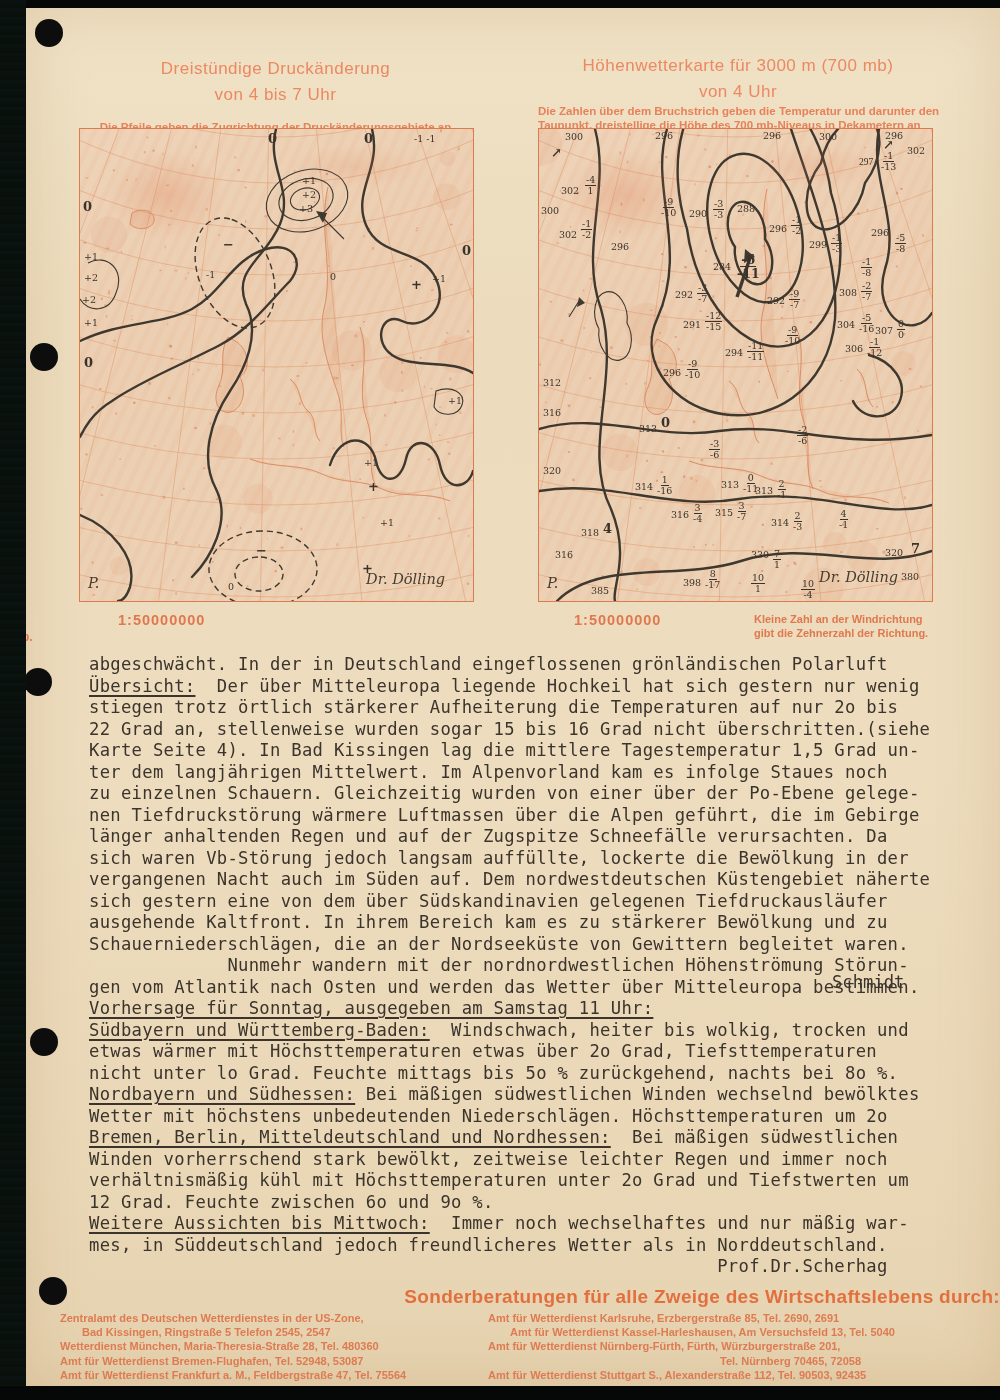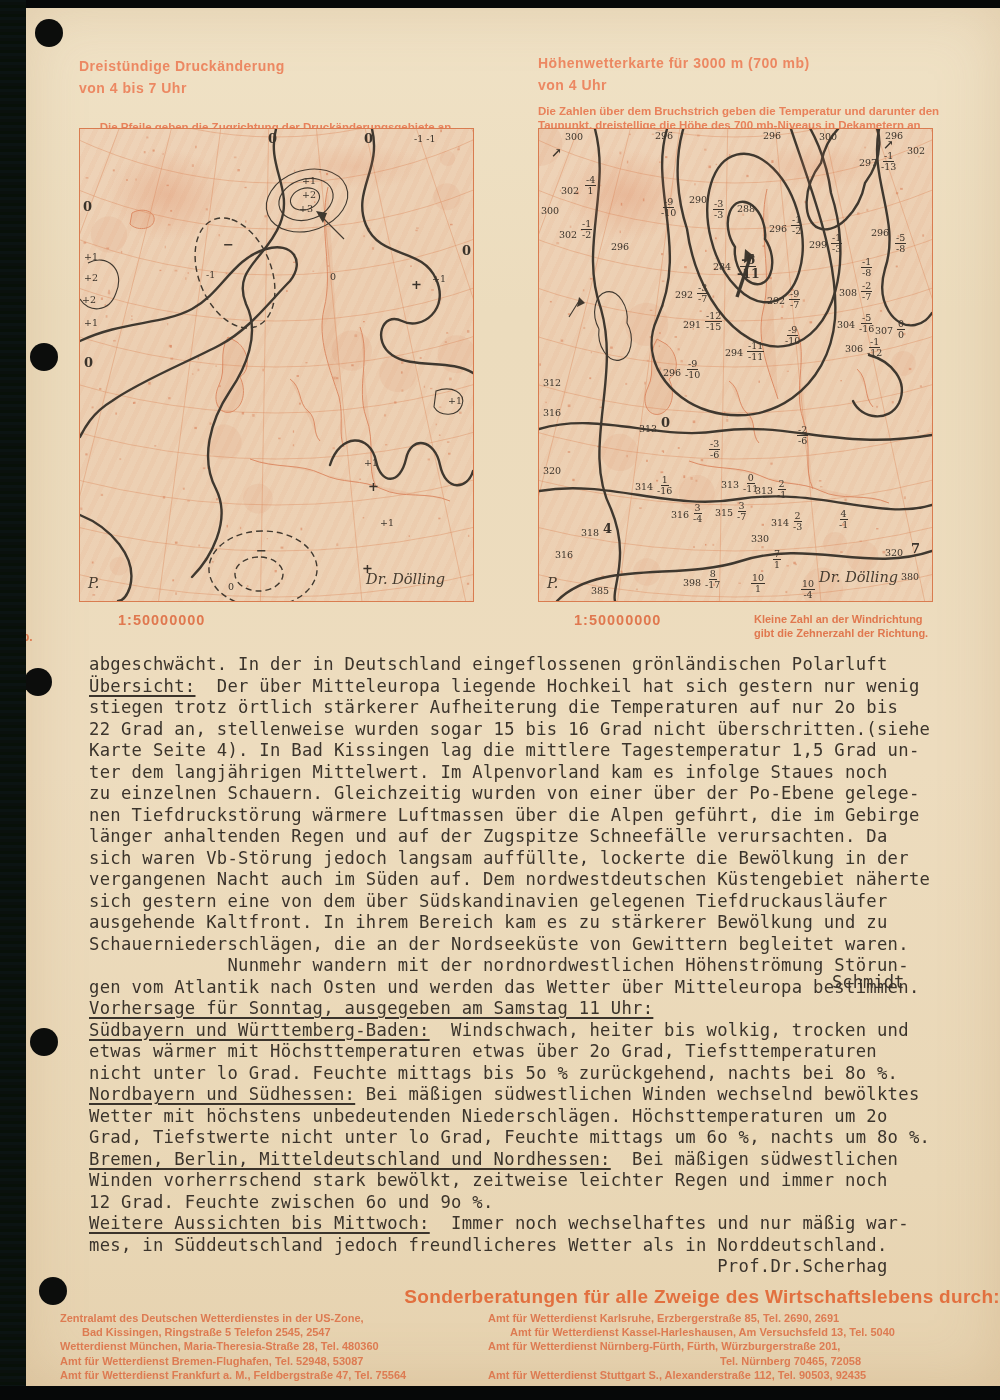--- a/index.html
+++ b/index.html
@@ -7,21 +7,21 @@
        font-family:"Liberation Sans", sans-serif;}
   .spine{position:absolute;left:0;top:0;width:26px;height:1400px;
        background:repeating-linear-gradient(0deg,#0a100d 0 3px,#0b1312 3px 6px,#081009 6px 9px);}
   .page{position:absolute;left:26px;top:8px;width:974px;height:1378px;overflow:hidden;
        background:linear-gradient(180deg,#f0e2c6 0%,#ecdcbd 22%,#eddcbe 55%,#e9d7b6 85%,#e6d2af 100%);
        box-shadow:inset 0 0 60px rgba(180,140,90,.25);}
   .hole{position:absolute;width:28px;height:28px;border-radius:50%;background:#0c0d0c;transform:translate(-50%,-50%);}
   .edge-note{position:absolute;left:-4px;top:622px;color:#dd7b52;font-weight:700;font-size:12px;}
 
   
-  .map-title{position:absolute;color:#ec8862;font-weight:700;line-height:1.55;font-size:14px;letter-spacing:.5px;}
+  .map-title{position:absolute;text-align:center;color:#ec8862;font-weight:400;line-height:1.55;font-size:17px;letter-spacing:.5px;}
   .map-sub{position:absolute;color:#e8815a;font-weight:700;font-size:11.5px;line-height:1.25;}
   .t-center{text-align:center;}
 
   
   .map{position:absolute;width:393px;height:472px;border:1.6px solid #d97c50;
        background:
         repeating-linear-gradient(115deg, rgba(222,138,94,.07) 0 5px, rgba(222,138,94,0) 5px 12px),
         linear-gradient(160deg,#eed3b8 0%,#eccfb2 40%,#edd2b5 100%);}
   .map .shade{position:absolute;inset:0;pointer-events:none;
        background:radial-gradient(closest-side at 22% 14%, rgba(220,128,88,.30), rgba(220,128,88,0) 70%),
@@ -568,21 +568,21 @@
       <span class="mlab f" style="left: 42px; top: 90px;">
         <span class="ftop">-1</span>
         <span class="fbot">-2</span>
       </span>
       <span class="mlab b" style="left: 20px; top: 100px;">302</span>
       <span class="mlab b" style="left: 72px; top: 112px;">296</span>
       <span class="mlab f" style="left: 122px; top: 68px;">
         <span class="ftop">-9</span>
         <span class="fbot">-10</span>
       </span>
-      <span class="mlab b" style="left: 150px; top: 65px;">290</span>
+      <span class="mlab b" style="left: 150px; top: 79px;">290</span>
       <span class="mlab f" style="left: 174px; top: 70px;">
         <span class="ftop">-3</span>
         <span class="fbot">-3</span>
       </span>
       <span class="mlab b" style="left: 198px; top: 74px;">288</span>
       <span class="mlab b" style="left: 174px; top: 132px;">284</span>
       <span class="mlab f2" style="left: 198px; top: 124px;">
         <span class="ftop">-6</span>
         <span class="fbot">-11</span>
       </span>
@@ -594,21 +594,21 @@
       <span class="mlab f" style="left: 252px; top: 86px;">
         <span class="ftop">-1</span>
         <span class="fbot">-2</span>
       </span>
       <span class="mlab b" style="left: 230px; top: 94px;">296</span>
       <span class="mlab b" style="left: 270px; top: 110px;">299</span>
       <span class="mlab f" style="left: 292px; top: 104px;">
         <span class="ftop">-1</span>
         <span class="fbot">-3</span>
       </span>
-      <span class="mlab b" style="left: 320px; top: 28px;">297</span>
+      <span class="mlab b" style="left: 320px; top: 28px; font-family: Liberation Serif, serif;">297</span>
       <span class="mlab f" style="left: 342px; top: 22px;">
         <span class="ftop">-1</span>
         <span class="fbot">-13</span>
       </span>
       <span class="mlab b" style="left: 368px; top: 16px;">302</span>
       <span class="mlab b" style="left: 332px; top: 98px;">296</span>
       <span class="mlab f" style="left: 356px; top: 104px;">
         <span class="ftop">-5</span>
         <span class="fbot">-8</span>
       </span>
@@ -705,21 +705,21 @@
       </span>
       <span class="mlab f" style="left: 300px; top: 380px;">
         <span class="ftop">4</span>
         <span class="fbot">-1</span>
       </span>
       <span class="mlab b" style="left: 42px; top: 398px;">318</span>
       <span class="mlab B" style="left: 64px; top: 392px;">4</span>
       <span class="mlab b" style="left: 16px; top: 420px;">316</span>
       <span class="mlab b" style="left: 346px; top: 418px;">320</span>
       <span class="mlab B" style="left: 372px; top: 412px;">7</span>
-      <span class="mlab b" style="left: 212px; top: 404px;">330</span>
+      <span class="mlab b" style="left: 212px; top: 420px;">330</span>
       <span class="mlab f" style="left: 234px; top: 420px;">
         <span class="ftop">7</span>
         <span class="fbot">1</span>
       </span>
       <span class="mlab b" style="left: 144px; top: 448px;">398</span>
       <span class="mlab f" style="left: 166px; top: 440px;">
         <span class="ftop">8</span>
         <span class="fbot">-17</span>
       </span>
       <span class="mlab f" style="left: 212px; top: 444px;">
@@ -759,23 +759,23 @@
       <div class="bline"><span>ausgehende Kaltfront. In ihrem Bereich kam es zu stärkerer Bewölkung und zu</span></div>
       <div class="bline"><span>Schauerniederschlägen, die an der Nordseeküste von Gewittern begleitet waren.</span></div>
       <div class="bline"><span>             Nunmehr wandern mit der nordnordwestlichen Höhenströmung Störun-</span></div>
       <div class="bline"><span>gen vom Atlantik nach Osten und werden das Wetter über Mitteleuropa bestimmen.</span></div>
       <div class="bline"><span class="ul">Vorhersage für Sonntag, ausgegeben am Samstag 11 Uhr:</span></div>
       <div class="bline"><span class="ul">Südbayern und Württemberg-Baden:</span><span>  Windschwach, heiter bis wolkig, trocken und</span></div>
       <div class="bline"><span>etwas wärmer mit Höchsttemperaturen etwas über 2o Grad, Tiefsttemperaturen</span></div>
       <div class="bline"><span>nicht unter lo Grad. Feuchte mittags bis 5o % zurückgehend, nachts bei 8o %.</span></div>
       <div class="bline"><span class="ul">Nordbayern und Südhessen:</span><span> Bei mäßigen südwestlichen Winden wechselnd bewölktes</span></div>
       <div class="bline"><span>Wetter mit höchstens unbedeutenden Niederschlägen. Höchsttemperaturen um 2o</span></div>
-      <div class="bline"><span>Grad, Tiefstwerte nicht unter lo Grad, Feuchte mittags um 6o %, nachts um 8o %.</span></div>
       <div class="bline"><span class="ul">Bremen, Berlin, Mitteldeutschland und Nordhessen:</span><span>  Bei mäßigen südwestlichen</span></div>
       <div class="bline"><span>Winden vorherrschend stark bewölkt, zeitweise leichter Regen und immer noch</span></div>
+      <div class="bline"><span>verhältnismäßig kühl mit Höchsttemperaturen unter 2o Grad und Tiefstwerten um</span></div>
       <div class="bline"><span>12 Grad. Feuchte zwischen 6o und 9o %.</span></div>
       <div class="bline"><span class="ul">Weitere Aussichten bis Mittwoch:</span><span>  Immer noch wechselhaftes und nur mäßig war-</span></div>
       <div class="bline"><span>mes, in Süddeutschland jedoch freundlicheres Wetter als in Norddeutschland.</span></div>
       <div class="bline"><span>                                                           Prof.Dr.Scherhag</span></div>
     </div>
   <span class="sig-mid">Schmidt</span>
 
   <div class="footer-head">Sonderberatungen für alle Zweige des Wirtschaftslebens durch:</div>
   <div class="footer-cols">
     <div class="fcol left" id="fcolL">

